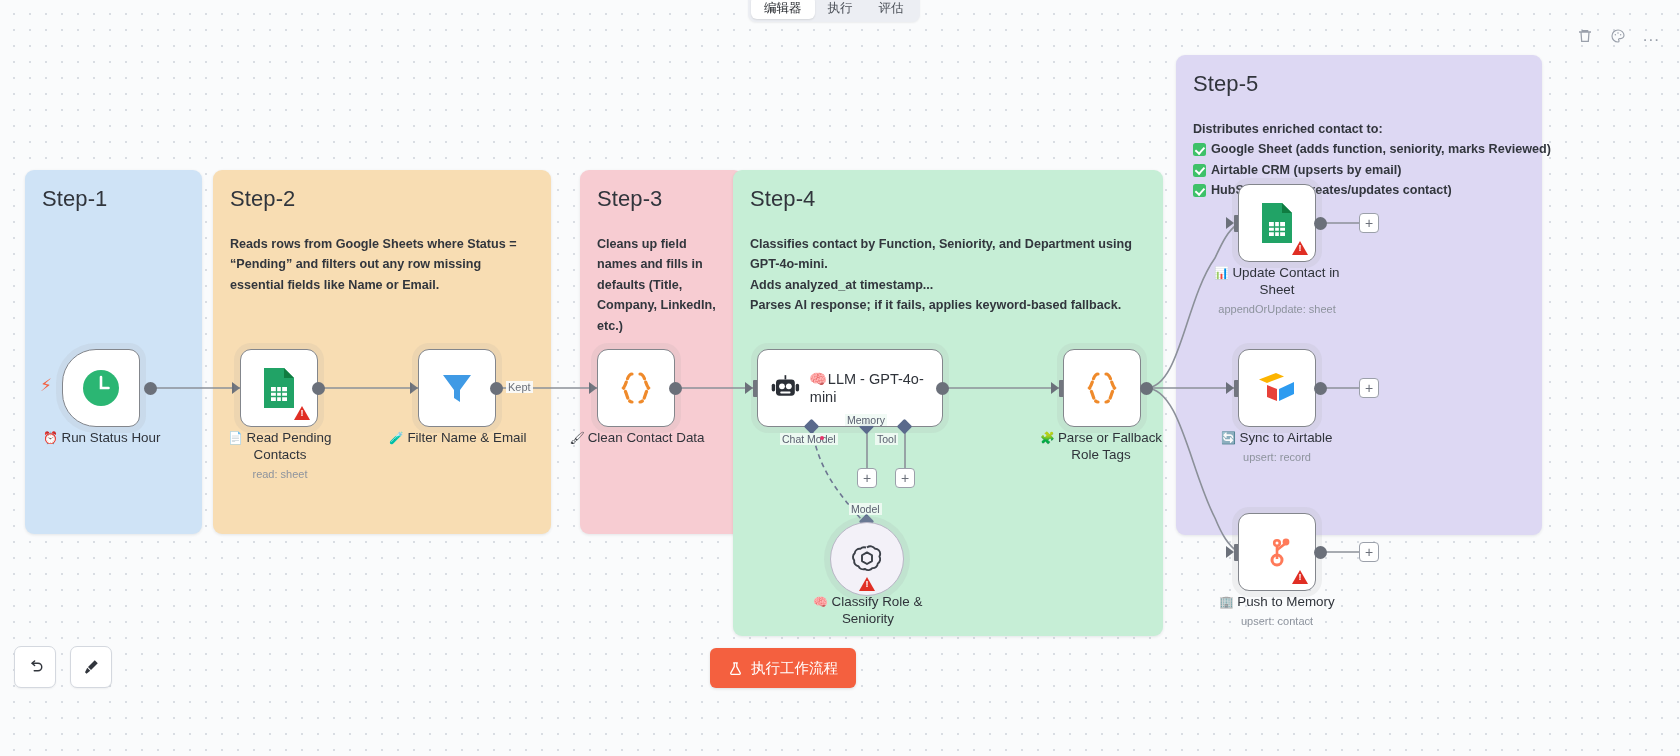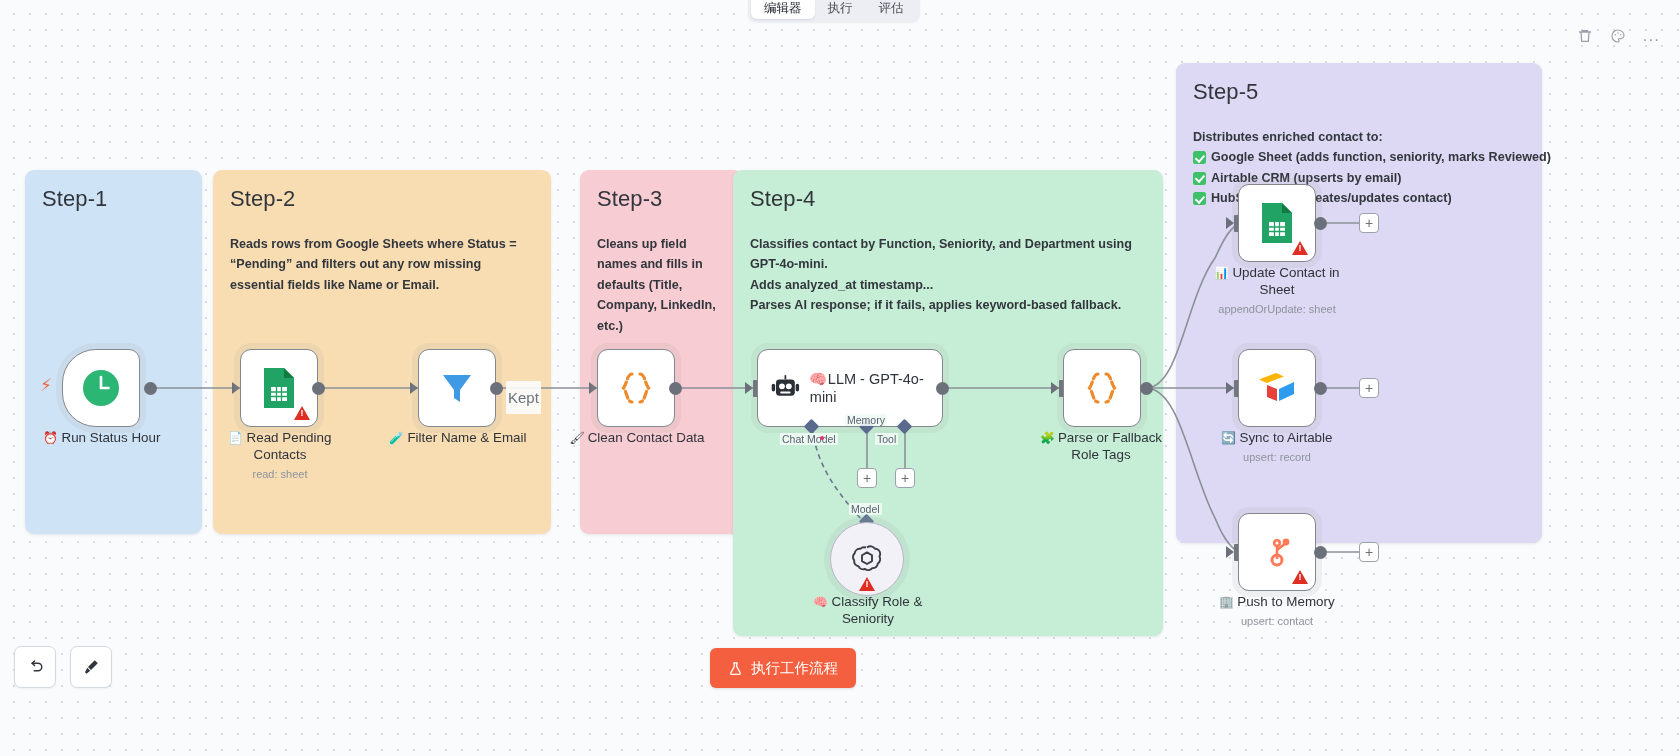--- a/index.html
+++ b/index.html
@@ -73,21 +73,21 @@
   .ck::after {
     content: ""; position: absolute; left: 4px; top: 1.5px;
     width: 3.5px; height: 7px; border: solid #fff;
     border-width: 0 2px 2px 0; transform: rotate(42deg);
   }
 
   #step1 { left: 25px;  top: 170px; width: 177px; height: 364px; background: #cfe3f6; }
   #step2 { left: 213px; top: 170px; width: 338px; height: 364px; background: #f8ddb3; }
   #step3 { left: 556px; top: 170px; width: 163px; height: 364px; background: #f7ccd2; margin-left: 24px; }
   #step4 { left: 733px; top: 170px; width: 430px; height: 466px; background: #c6eed6; }
-  #step5 { left: 1176px; top: 55px; width: 366px; height: 480px; background: #ddd8f3; margin-top: 8px; }
+  #step5 { left: 1176px; top: 55px; width: 366px; height: 480px; background: #ddd8f3; }
 
   
   .node {
     position: absolute;
     width: 78px; height: 78px;
     background: #ffffff;
     border: 1.4px solid #83868c;
     border-radius: 11px;
     display: flex; align-items: center; justify-content: center;
     box-shadow: 0 0 0 6px rgba(160,160,160,.13);
@@ -137,22 +137,22 @@
     border-top: 6px solid transparent; border-bottom: 6px solid transparent;
     border-left: 8px solid #6b707a;
   }
   .plusbtn {
     position: absolute; width: 20px; height: 20px;
     border: 1.3px solid #9ba0aa; border-radius: 4px; background: #fff;
     display: flex; align-items: center; justify-content: center;
     font-size: 14px; color: #6b707a; line-height: 1; cursor: pointer;
   }
   .wirelabel {
-    position: absolute; font-size: 15px; color: #6d727b;
-    background: rgba(250,251,252,.92); padding: 8px 2px; white-space: nowrap;
+    position: absolute; font-size: 11px; color: #6d727b;
+    background: rgba(250,251,252,.92); padding: 0 2px; white-space: nowrap;
   }
   .portlabel {
     position: absolute; font-size: 10.5px; color: #5a6070;
     background: rgba(240,250,244,.9); padding: 0 2px; white-space: nowrap;
   }
   .diamond {
     position: absolute; width: 11px; height: 11px; background: #5d6craa;
     background: #5a6a8c; transform: rotate(45deg); border-radius: 1.5px;
   }
   .reddot {

